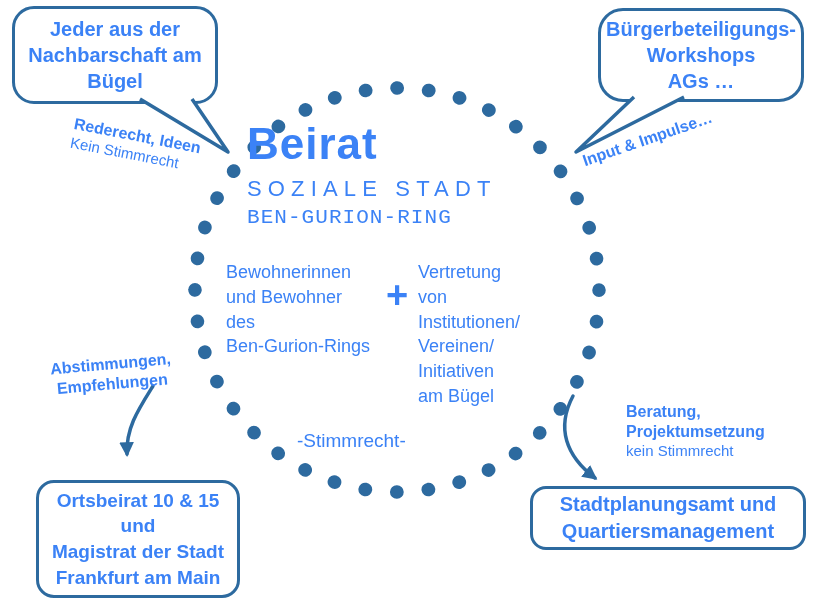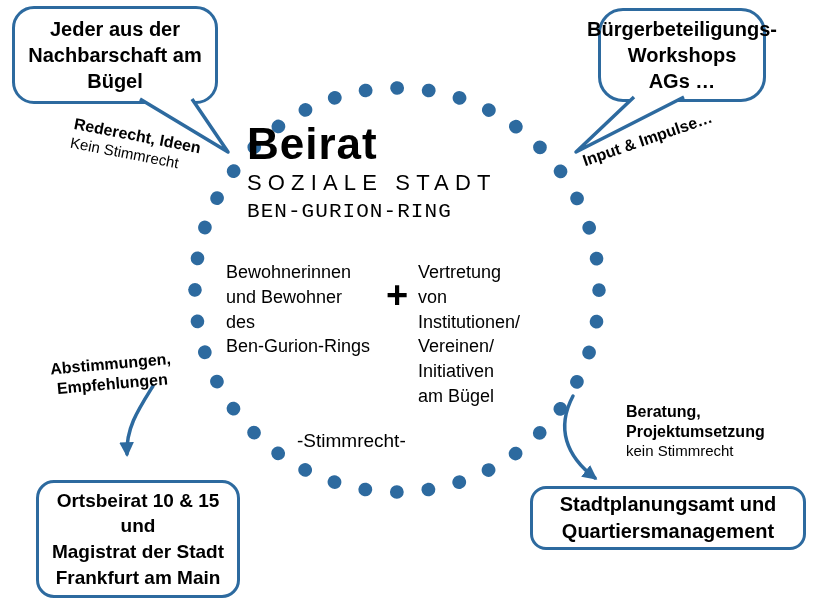--- a/index.html
+++ b/index.html
@@ -1,37 +1,37 @@
 <!DOCTYPE html>
 <html><head>
 <meta charset="utf-8">
 <style>
   html,body{margin:0;padding:0;background:#ffffff;}
   #stage{
     position:relative;width:820px;height:600px;background:#ffffff;overflow:hidden;
-    font-family:"Liberation Sans", sans-serif;color:#000000;
+    font-family:"Liberation Sans", sans-serif;color:#3b82f6;
   }
   .ml{white-space:pre-line;}
   svg.layer{position:absolute;left:0;top:0;z-index:3;pointer-events:none;}
   .bubble{
     position:absolute;z-index:2;background:#ffffff;border:3.5px solid #2d6a9f;
     border-radius:22px;display:flex;align-items:center;justify-content:center;
     text-align:center;box-sizing:border-box;font-size:20px;line-height:1.3;font-weight:bold;
   }
   .box{
     position:absolute;z-index:2;background:#ffffff;border:3.5px solid #2d6a9f;
     display:flex;align-items:center;justify-content:center;text-align:center;
     box-sizing:border-box;line-height:1.35;font-weight:bold;
   }
   .rotlabel{position:absolute;z-index:4;line-height:1.25;}
   .rot-bold{font-weight:bold;font-size:16px;}
   .rot-norm{font-weight:normal;font-size:15px;}
   .center-text{position:absolute;z-index:4;text-align:left;}
   #title{font-size:44px;font-weight:bold;letter-spacing:1px;line-height:1.0;}
-  #subtitle1{font-size:22px;letter-spacing:0.28em;margin-top:4px;}
+  #subtitle1{font-size:22px;letter-spacing:0.28em;margin-top:10px;}
   #subtitle2{font-size:21px;letter-spacing:0.05em;margin-top:4px;font-family:Liberation Mono, monospace;}
   .group-text{font-size:18px;line-height:1.38;font-weight:normal;}
   #plus{font-size:38px;font-weight:bold;}
   #voting{font-size:19px;}
 </style>
 </head>
 <body>
 
 <div id="stage">
 
@@ -52,21 +52,21 @@
 
     <path d="M573,396 C556,428 566,456 595,478" fill="none" stroke="#2d6a9f" stroke-width="3.5" stroke-linecap="round" marker-end="url(#arrowhead)"></path>
   </svg>
 
   <div class="bubble" style="left:12px;top:6px;width:206px;height:98px;">
     <div class="ml">Jeder aus der
 Nachbarschaft am
 Bügel</div>
   </div>
 
-  <div class="bubble" style="left:598px;top:8px;width:168px;height:94px;border-radius:25px;">
+  <div class="bubble" style="left:598px;top:8px;width:206px;height:94px;border-radius:25px;">
     <div class="ml">Bürgerbeteiligungs-
 Workshops
 AGs …</div>
   </div>
 
   <div class="box" style="left:36px;top:480px;width:204px;height:118px;border-radius:18px;font-size:19px;">
     <div class="ml">Ortsbeirat 10 &amp; 15
 und
 Magistrat der Stadt
 Frankfurt am Main</div>

